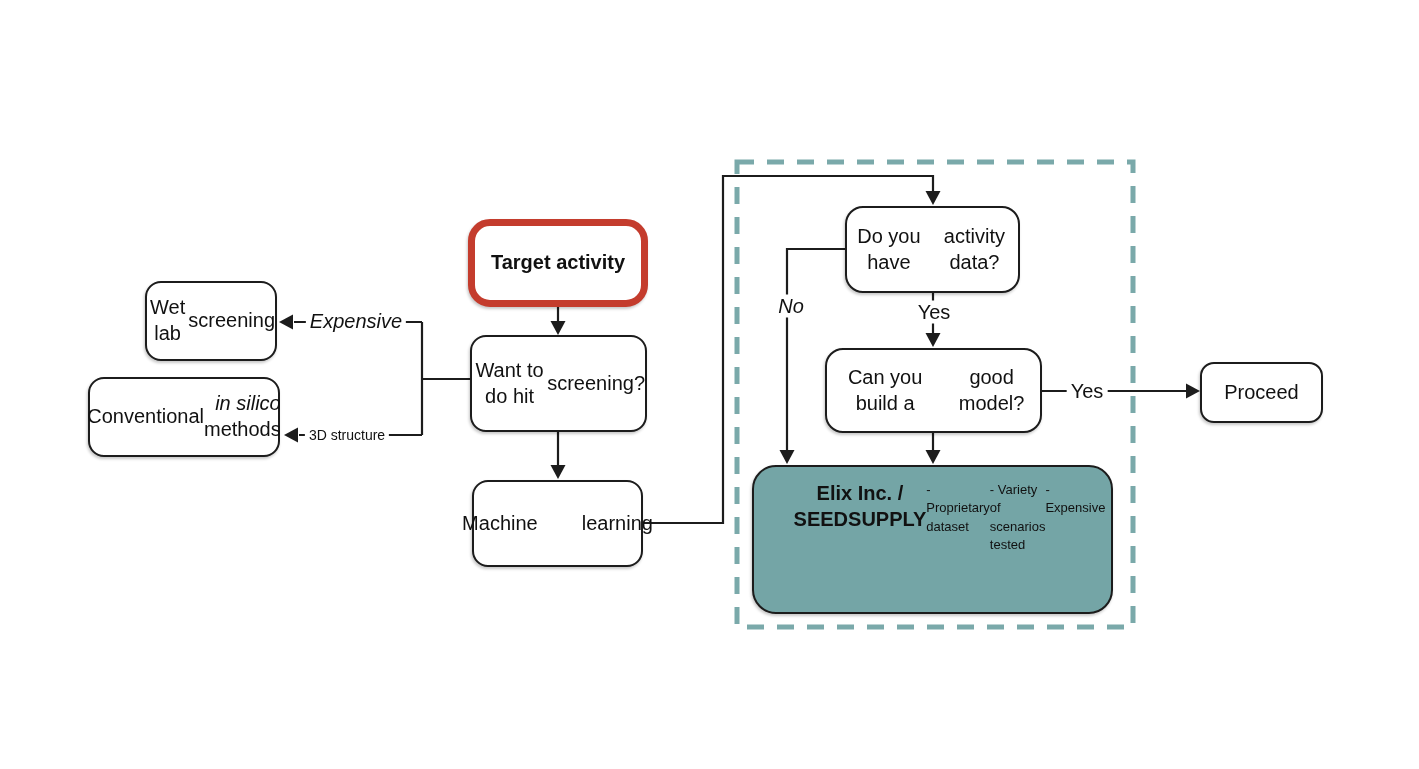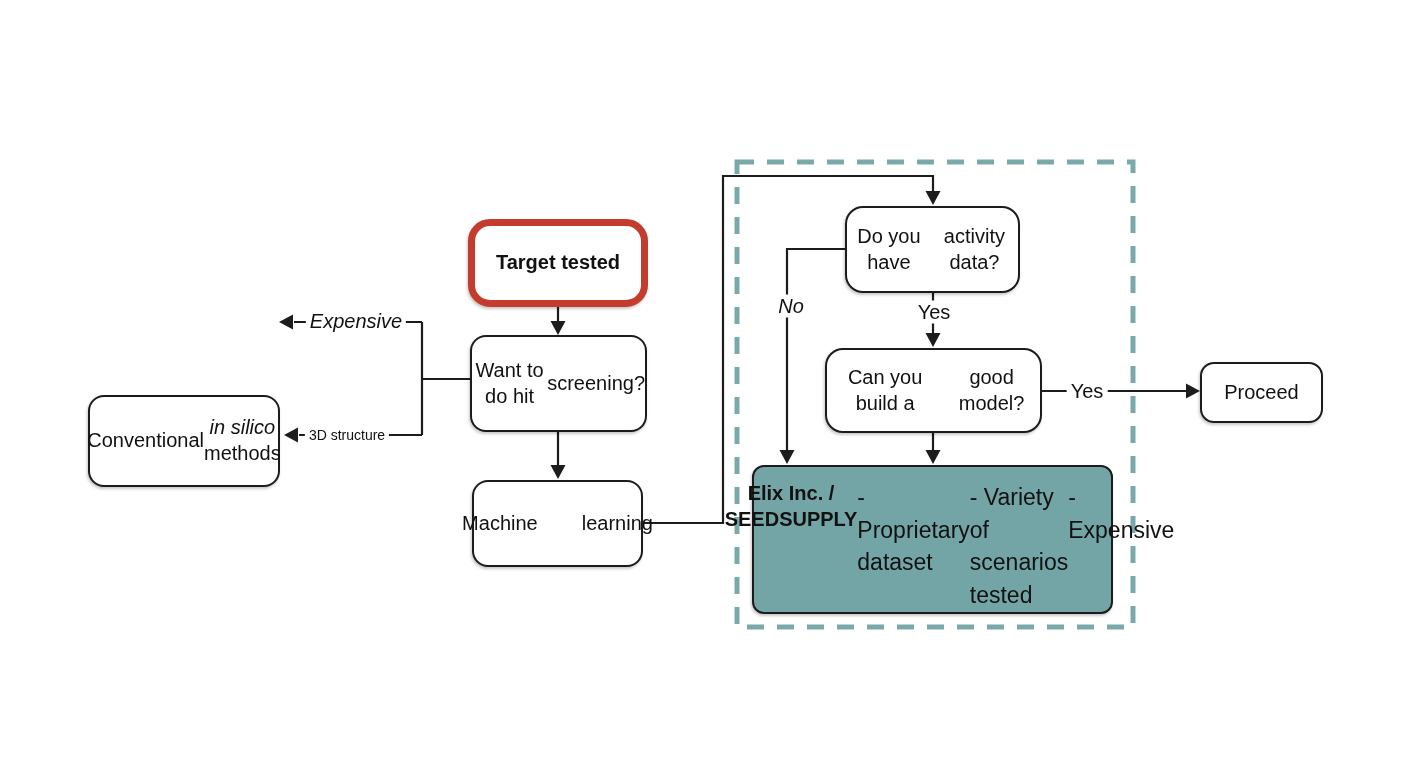--- a/index.html
+++ b/index.html
@@ -25,34 +25,34 @@
     font-size:20px; line-height:1.28;
     box-shadow:-1px 2px 3px rgba(0,0,0,0.22);
   }
   .node--target {
     border:7px solid #c43c2d;
     border-radius:22px;
     font-weight:bold;
   }
   .node--elix {
     background:#74a5a6;
-    border-radius:12px;
+    border-radius:24px;
     align-items:flex-start;
     text-align:left;
     padding:14px 18px 14px 52px;
     justify-content:center;
   }
   .elix-title {
     width:100%;
     text-align:center;
     font-weight:bold;
     font-size:20px;
     margin-bottom:5px;
   }
-  .elix-item { font-size:23px; line-height:1.42; }
+  .elix-item { font-size:13px; line-height:1.42; }
 
   .edge-label {
     position:absolute;
     transform:translate(-50%,-50%);
     background:#ffffff;
     padding:0 4px;
     font-size:20px;
     white-space:nowrap;
   }
   .edge-label--italic { font-style:italic; }
@@ -97,30 +97,34 @@
       <polygon points="284,435 298,427.5 298,442.5"></polygon>
       <polygon points="933,205 925.5,191 940.5,191"></polygon>
       <polygon points="933,347 925.5,333 940.5,333"></polygon>
       <polygon points="787,464 779.5,450 794.5,450"></polygon>
       <polygon points="933,464 925.5,450 940.5,450"></polygon>
       <polygon points="1200,391 1186,383.5 1186,398.5"></polygon>
     </g>
   </svg>
 
   <div class="node node--target" style="left:468px; top:219px; width:180px; height:88px;">
-    <span>Target tested</span>
+    <span>Target activity</span>
   </div>
 
   <div class="node" style="left:470px; top:335px; width:177px; height:97px;">
     <span>Want to do hit</span>
     <span>screening?</span>
   </div>
 
+  <div class="node" style="left:145px; top:281px; width:132px; height:80px;">
+    <span>Wet lab</span>
+    <span>screening</span>
+  </div>
 
-  <div class="node" style="left:88px; top:395px; width:192px; height:92px;">
+  <div class="node" style="left:88px; top:377px; width:192px; height:80px;text-align:right;">
     <span>Conventional</span>
     <span><i>in silico</i><span> methods</span></span>
   </div>
 
   <div class="node" style="left:472px; top:480px; width:171px; height:87px;gap:44px;">
     <span>Machine</span>
     <span>learning</span>
   </div>
 
   <div class="node" style="left:845px; top:206px; width:175px; height:87px; border-radius:18px;">

